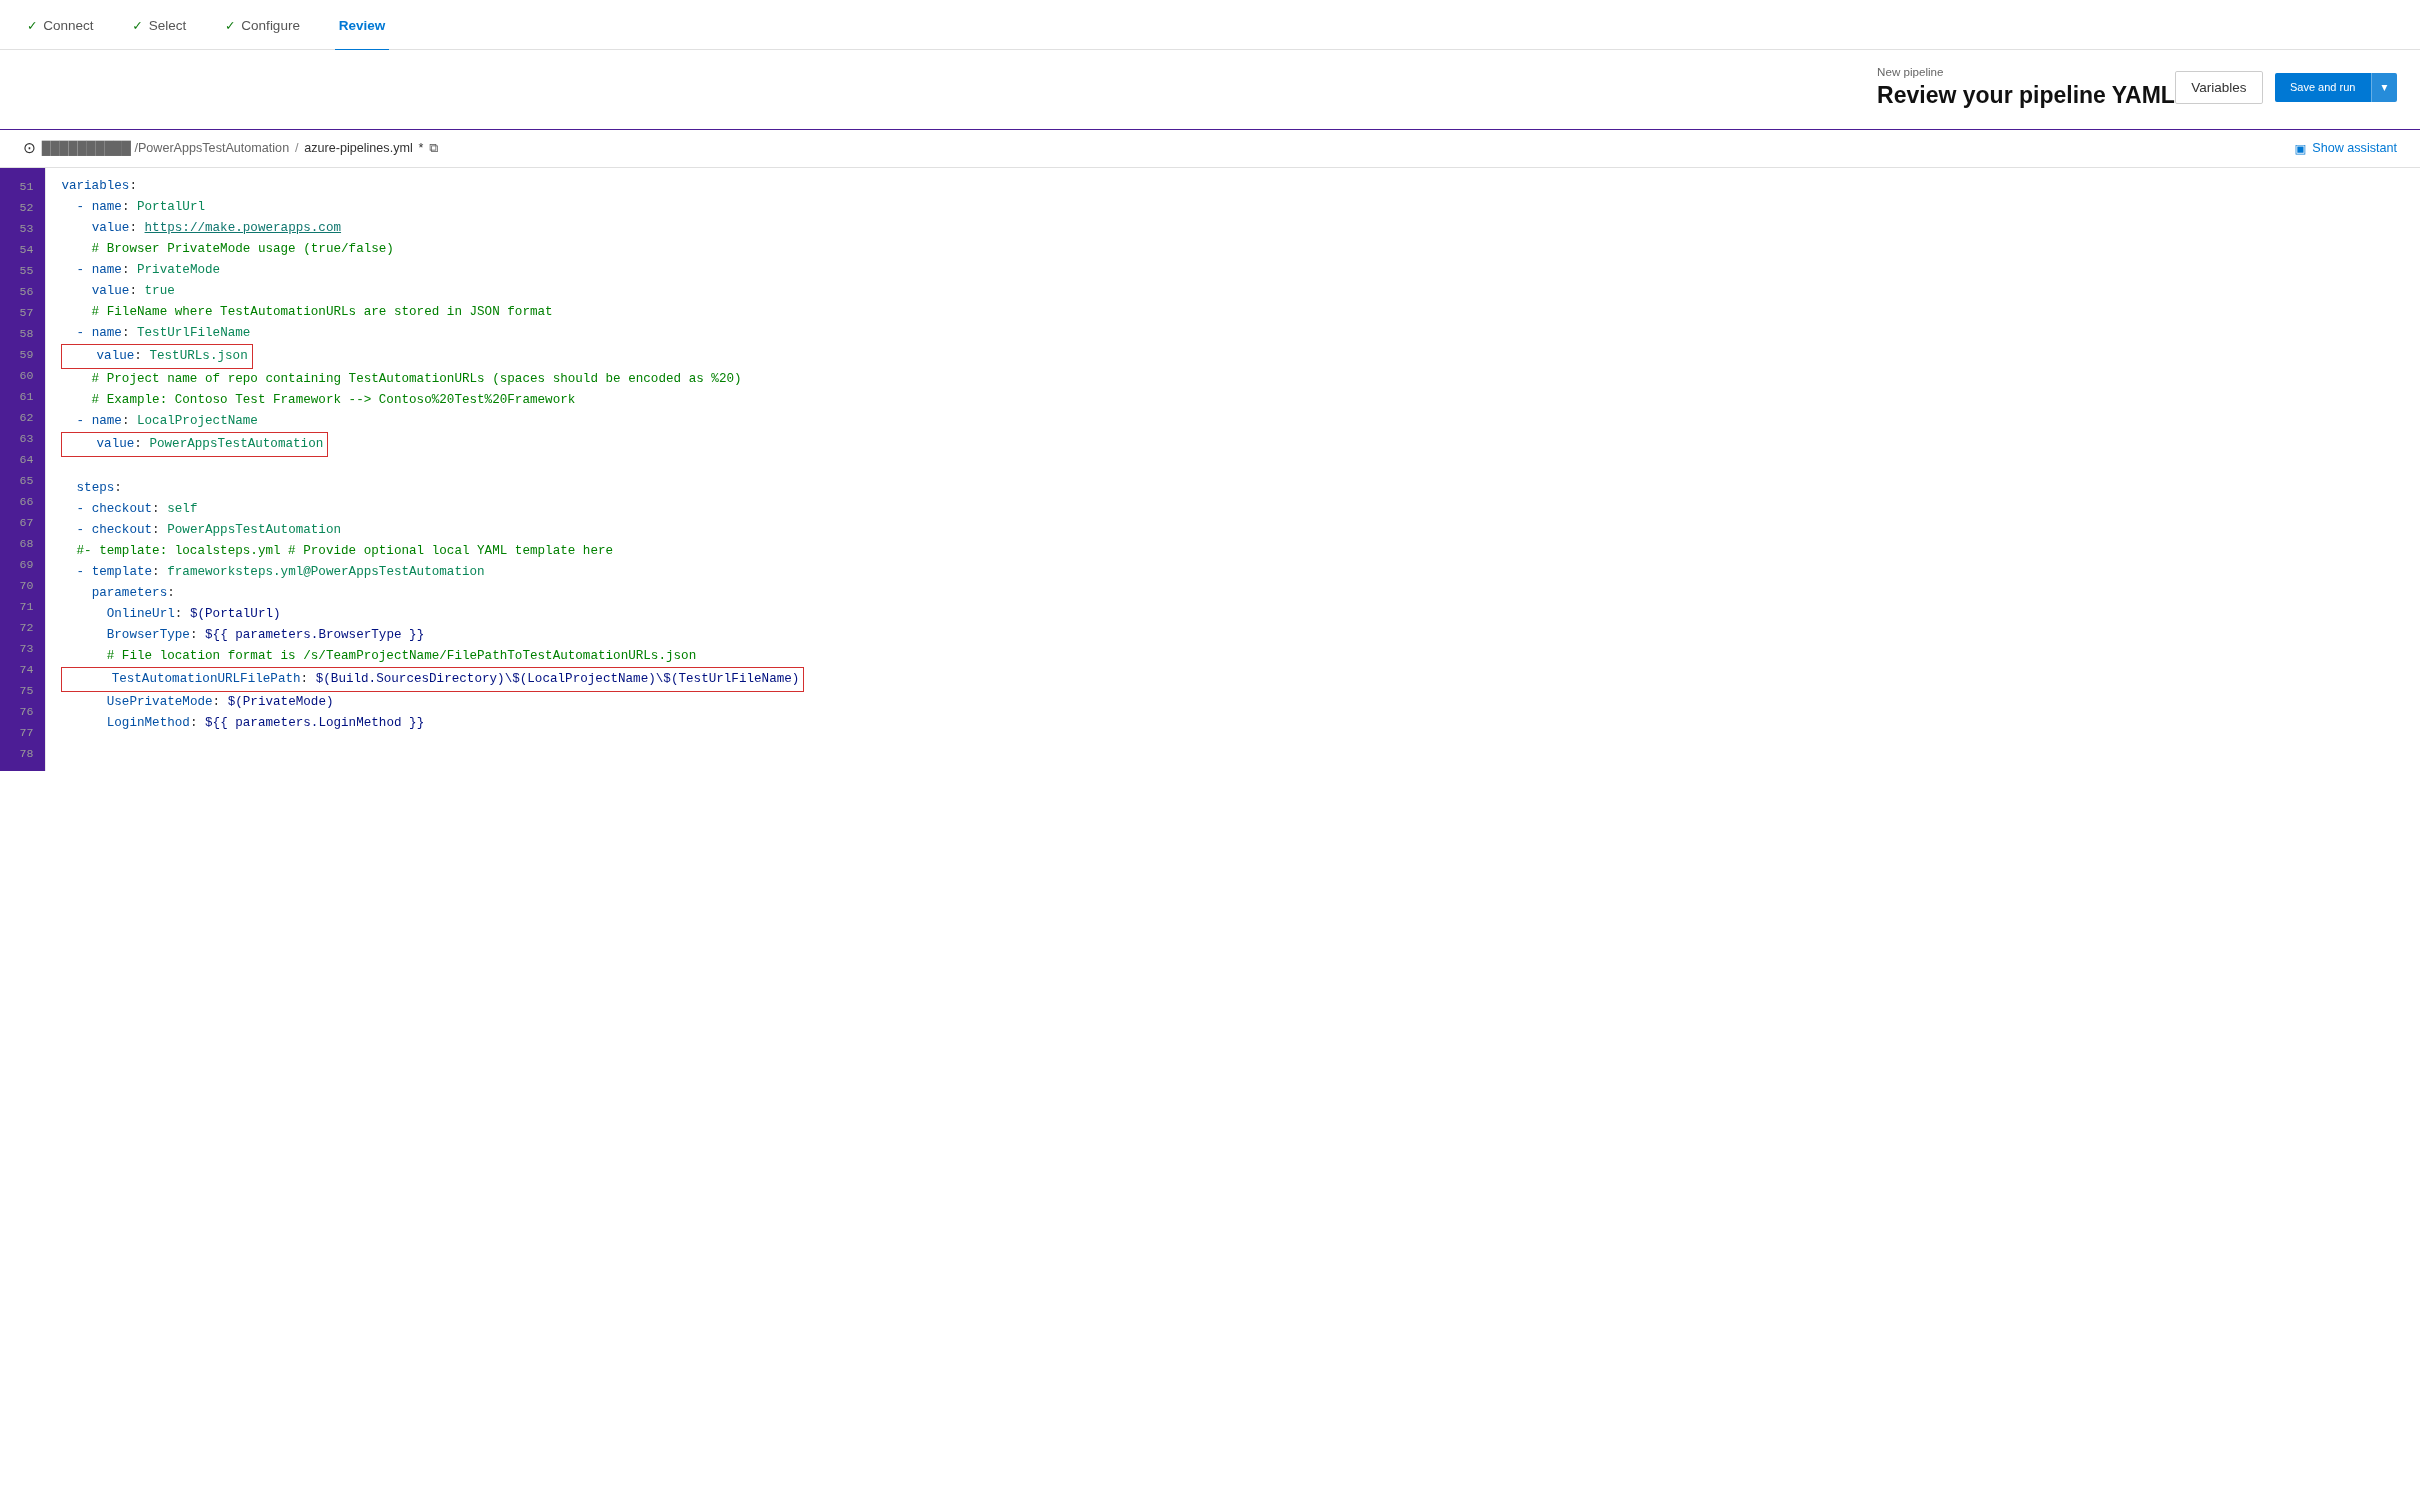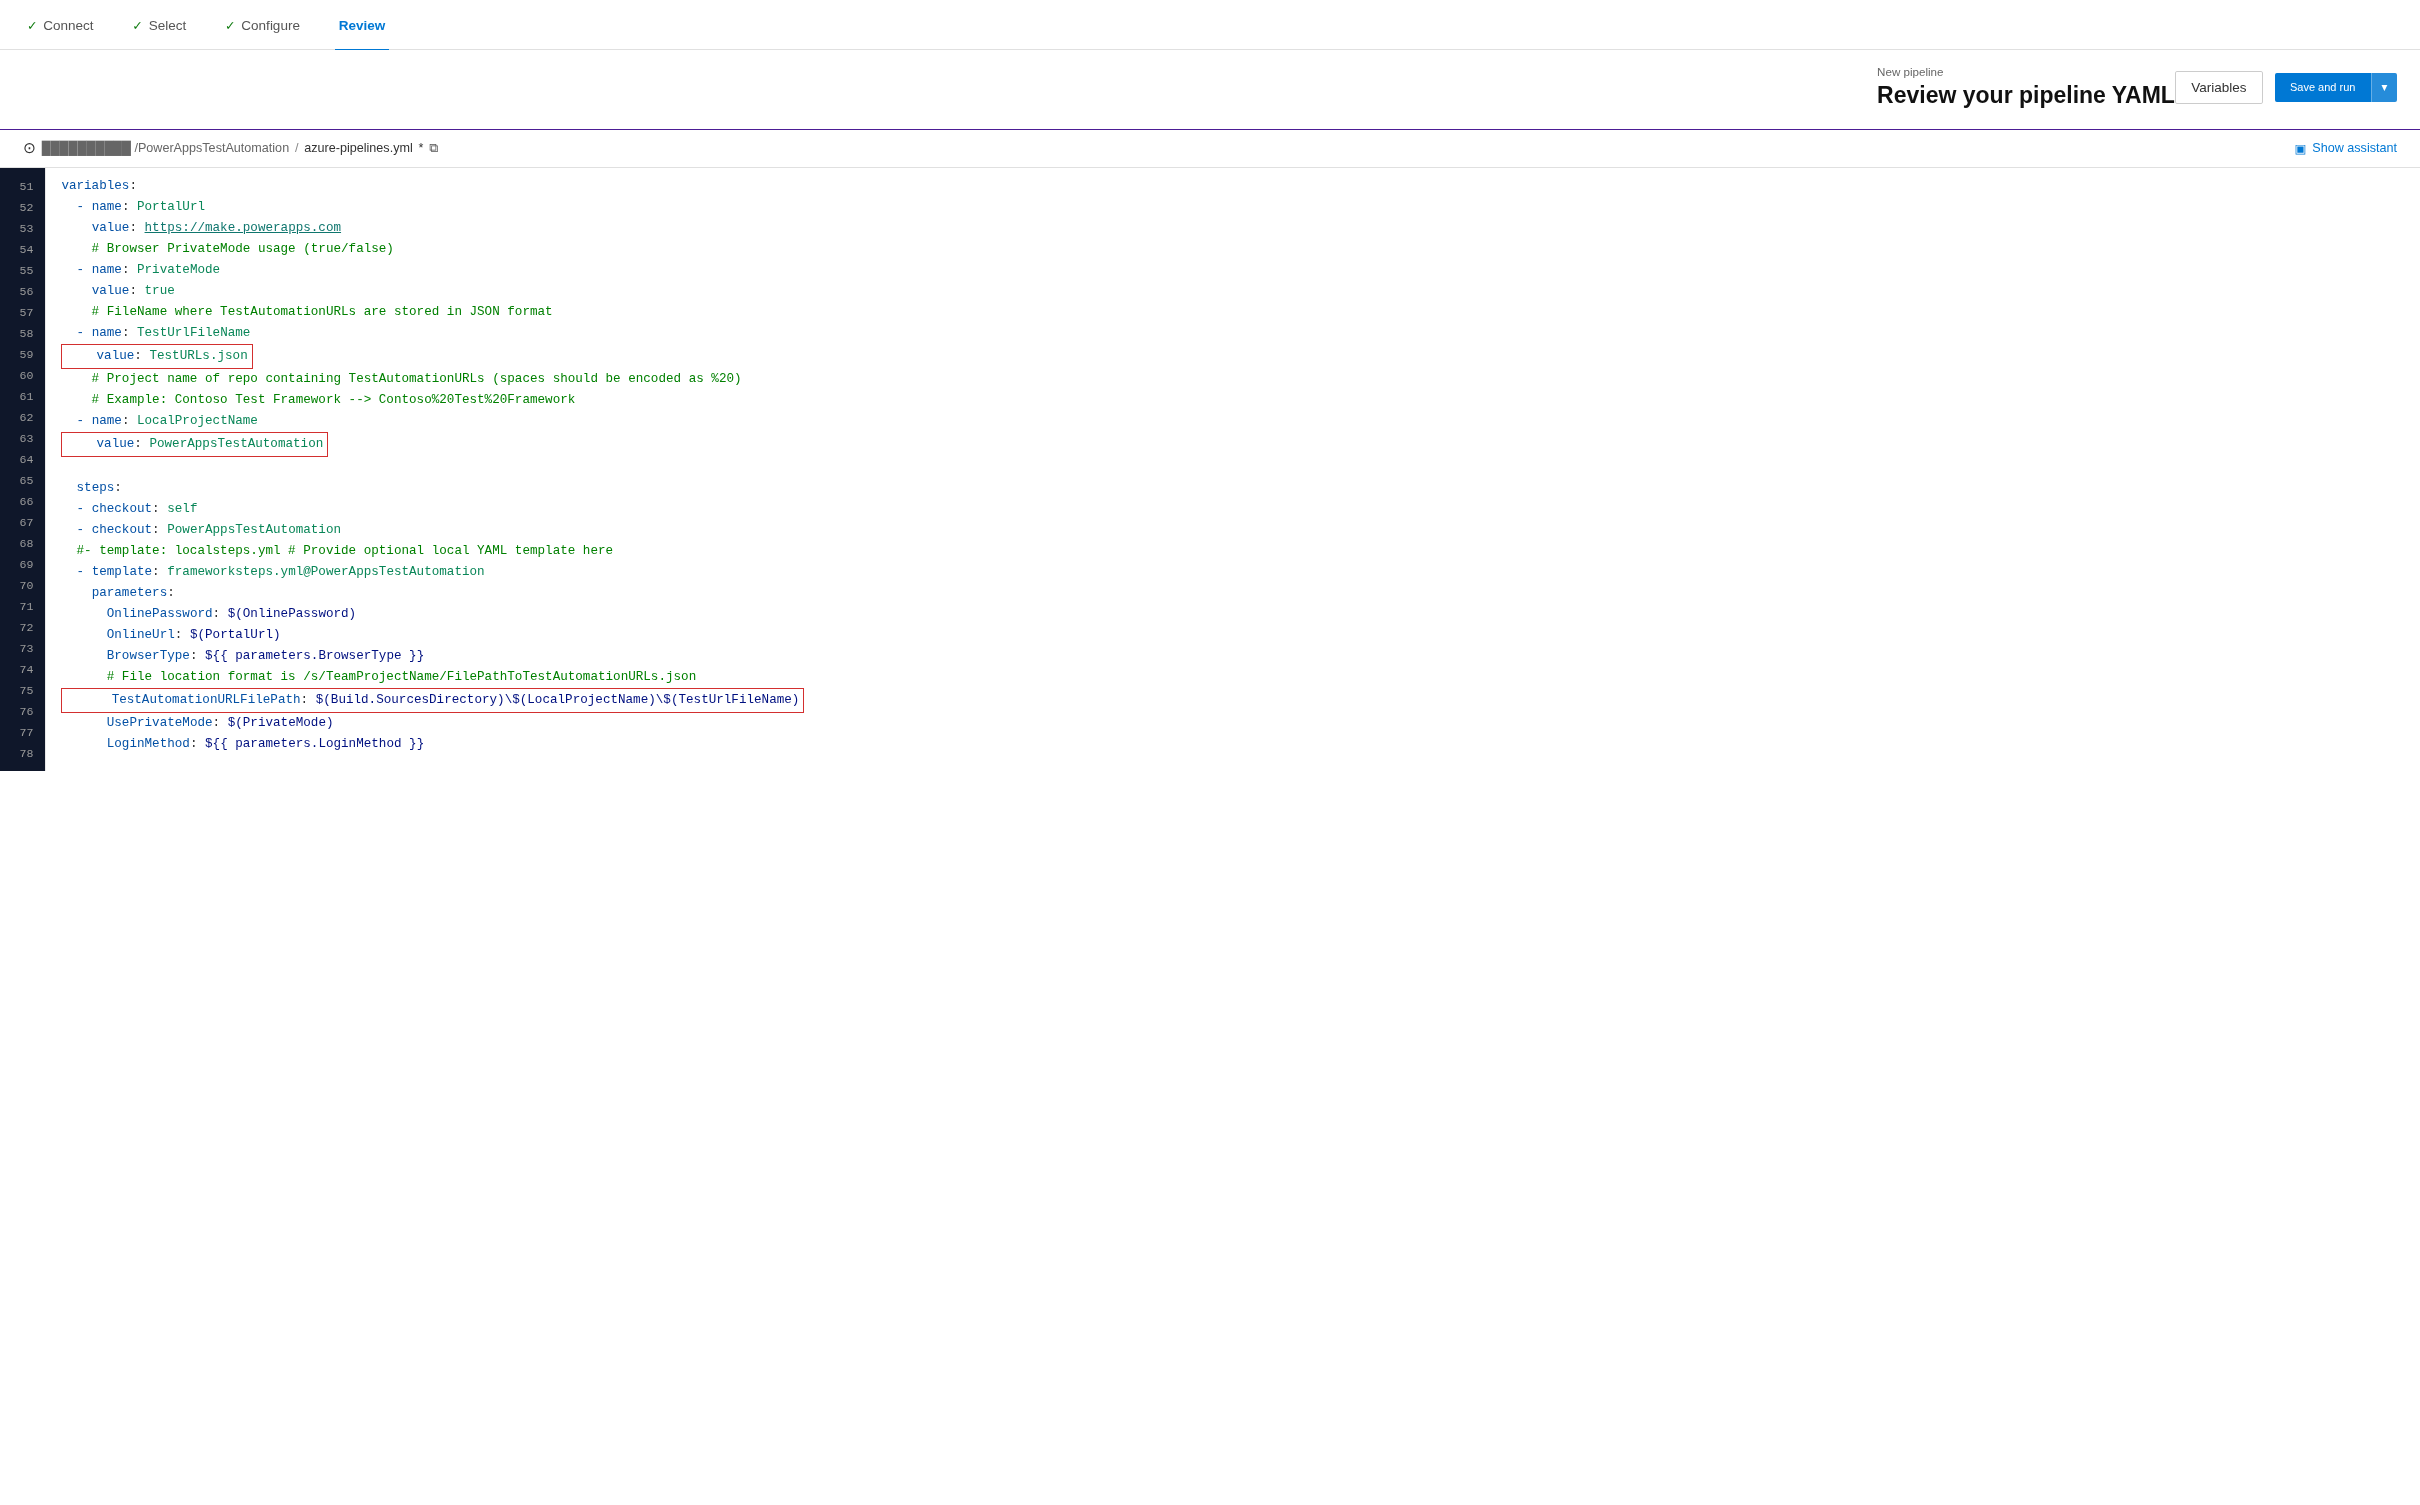--- a/index.html
+++ b/index.html
@@ -148,21 +148,21 @@
       font-size: 12.6px;
       line-height: 21px;
       overflow: auto;
     }
     .line-numbers {
       padding: 7.7px 0;
       min-width: 46px;
       text-align: right;
       color: #999;
       border-right: 1px solid #e8e8e8;
-      background: #0f172a;
+      background: #4c1d95;
       user-select: none;
     }
     .line-number {
       padding: 0 11.6px 0 7.7px;
       display: block;
       font-size: 11.6px;
       line-height: 21px;
     }
     .code-lines {
       flex: 1;
@@ -285,21 +285,20 @@
       <div class="code-line"><span style="white-space:pre"><span class="c-comment">    # Example: Contoso Test Framework --&gt; Contoso%20Test%20Framework</span></span></div>
       <div class="code-line"><span style="white-space:pre">  <span class="c-key">- name</span>: <span class="c-val">LocalProjectName</span></span></div>
       <div class="code-line"><span class="highlight-box" style="display:inline-flex;align-items:center;"><span style="white-space:pre">    <span class="c-key">value</span>: <span class="c-val">PowerAppsTestAutomation</span></span></span></div>
       <div class="code-line">&nbsp;</div>
       <div class="code-line"><span style="white-space:pre">  <span class="c-key">steps</span>: </span></div>
       <div class="code-line"><span style="white-space:pre">  <span class="c-key">- checkout</span>: <span class="c-val">self</span></span></div>
       <div class="code-line"><span style="white-space:pre">  <span class="c-key">- checkout</span>: <span class="c-val">PowerAppsTestAutomation</span></span></div>
       <div class="code-line"><span style="white-space:pre"><span class="c-comment">  #- template: localsteps.yml # Provide optional local YAML template here</span></span></div>
       <div class="code-line"><span style="white-space:pre">  <span class="c-key">- template</span>: <span class="c-val">frameworksteps.yml@PowerAppsTestAutomation</span></span></div>
       <div class="code-line"><span style="white-space:pre">    <span class="c-key">parameters</span>: </span></div>
-      <div class="code-line"><span style="white-space:pre">      <span class="c-key">OnlinePassword</span>: <span class="c-var">$(OnlinePassword)</span></span></div>
       <div class="code-line"><span style="white-space:pre">      <span class="c-key">OnlineUrl</span>: <span class="c-var">$(PortalUrl)</span></span></div>
       <div class="code-line"><span style="white-space:pre">      <span class="c-key">BrowserType</span>: <span class="c-var">${{ parameters.BrowserType }}</span></span></div>
       <div class="code-line"><span style="white-space:pre"><span class="c-comment">      # File location format is /s/TeamProjectName/FilePathToTestAutomationURLs.json</span></span></div>
       <div class="code-line"><span class="highlight-box" style="display:inline-flex;align-items:center;"><span style="white-space:pre">      <span class="c-key">TestAutomationURLFilePath</span>: <span class="c-var">$(Build.SourcesDirectory)\$(LocalProjectName)\$(TestUrlFileName)</span></span></span></div>
       <div class="code-line"><span style="white-space:pre">      <span class="c-key">UsePrivateMode</span>: <span class="c-var">$(PrivateMode)</span></span></div>
       <div class="code-line"><span style="white-space:pre">      <span class="c-key">LoginMethod</span>: <span class="c-var">${{ parameters.LoginMethod }}</span></span></div>
     </div>
 </div>
 
 

